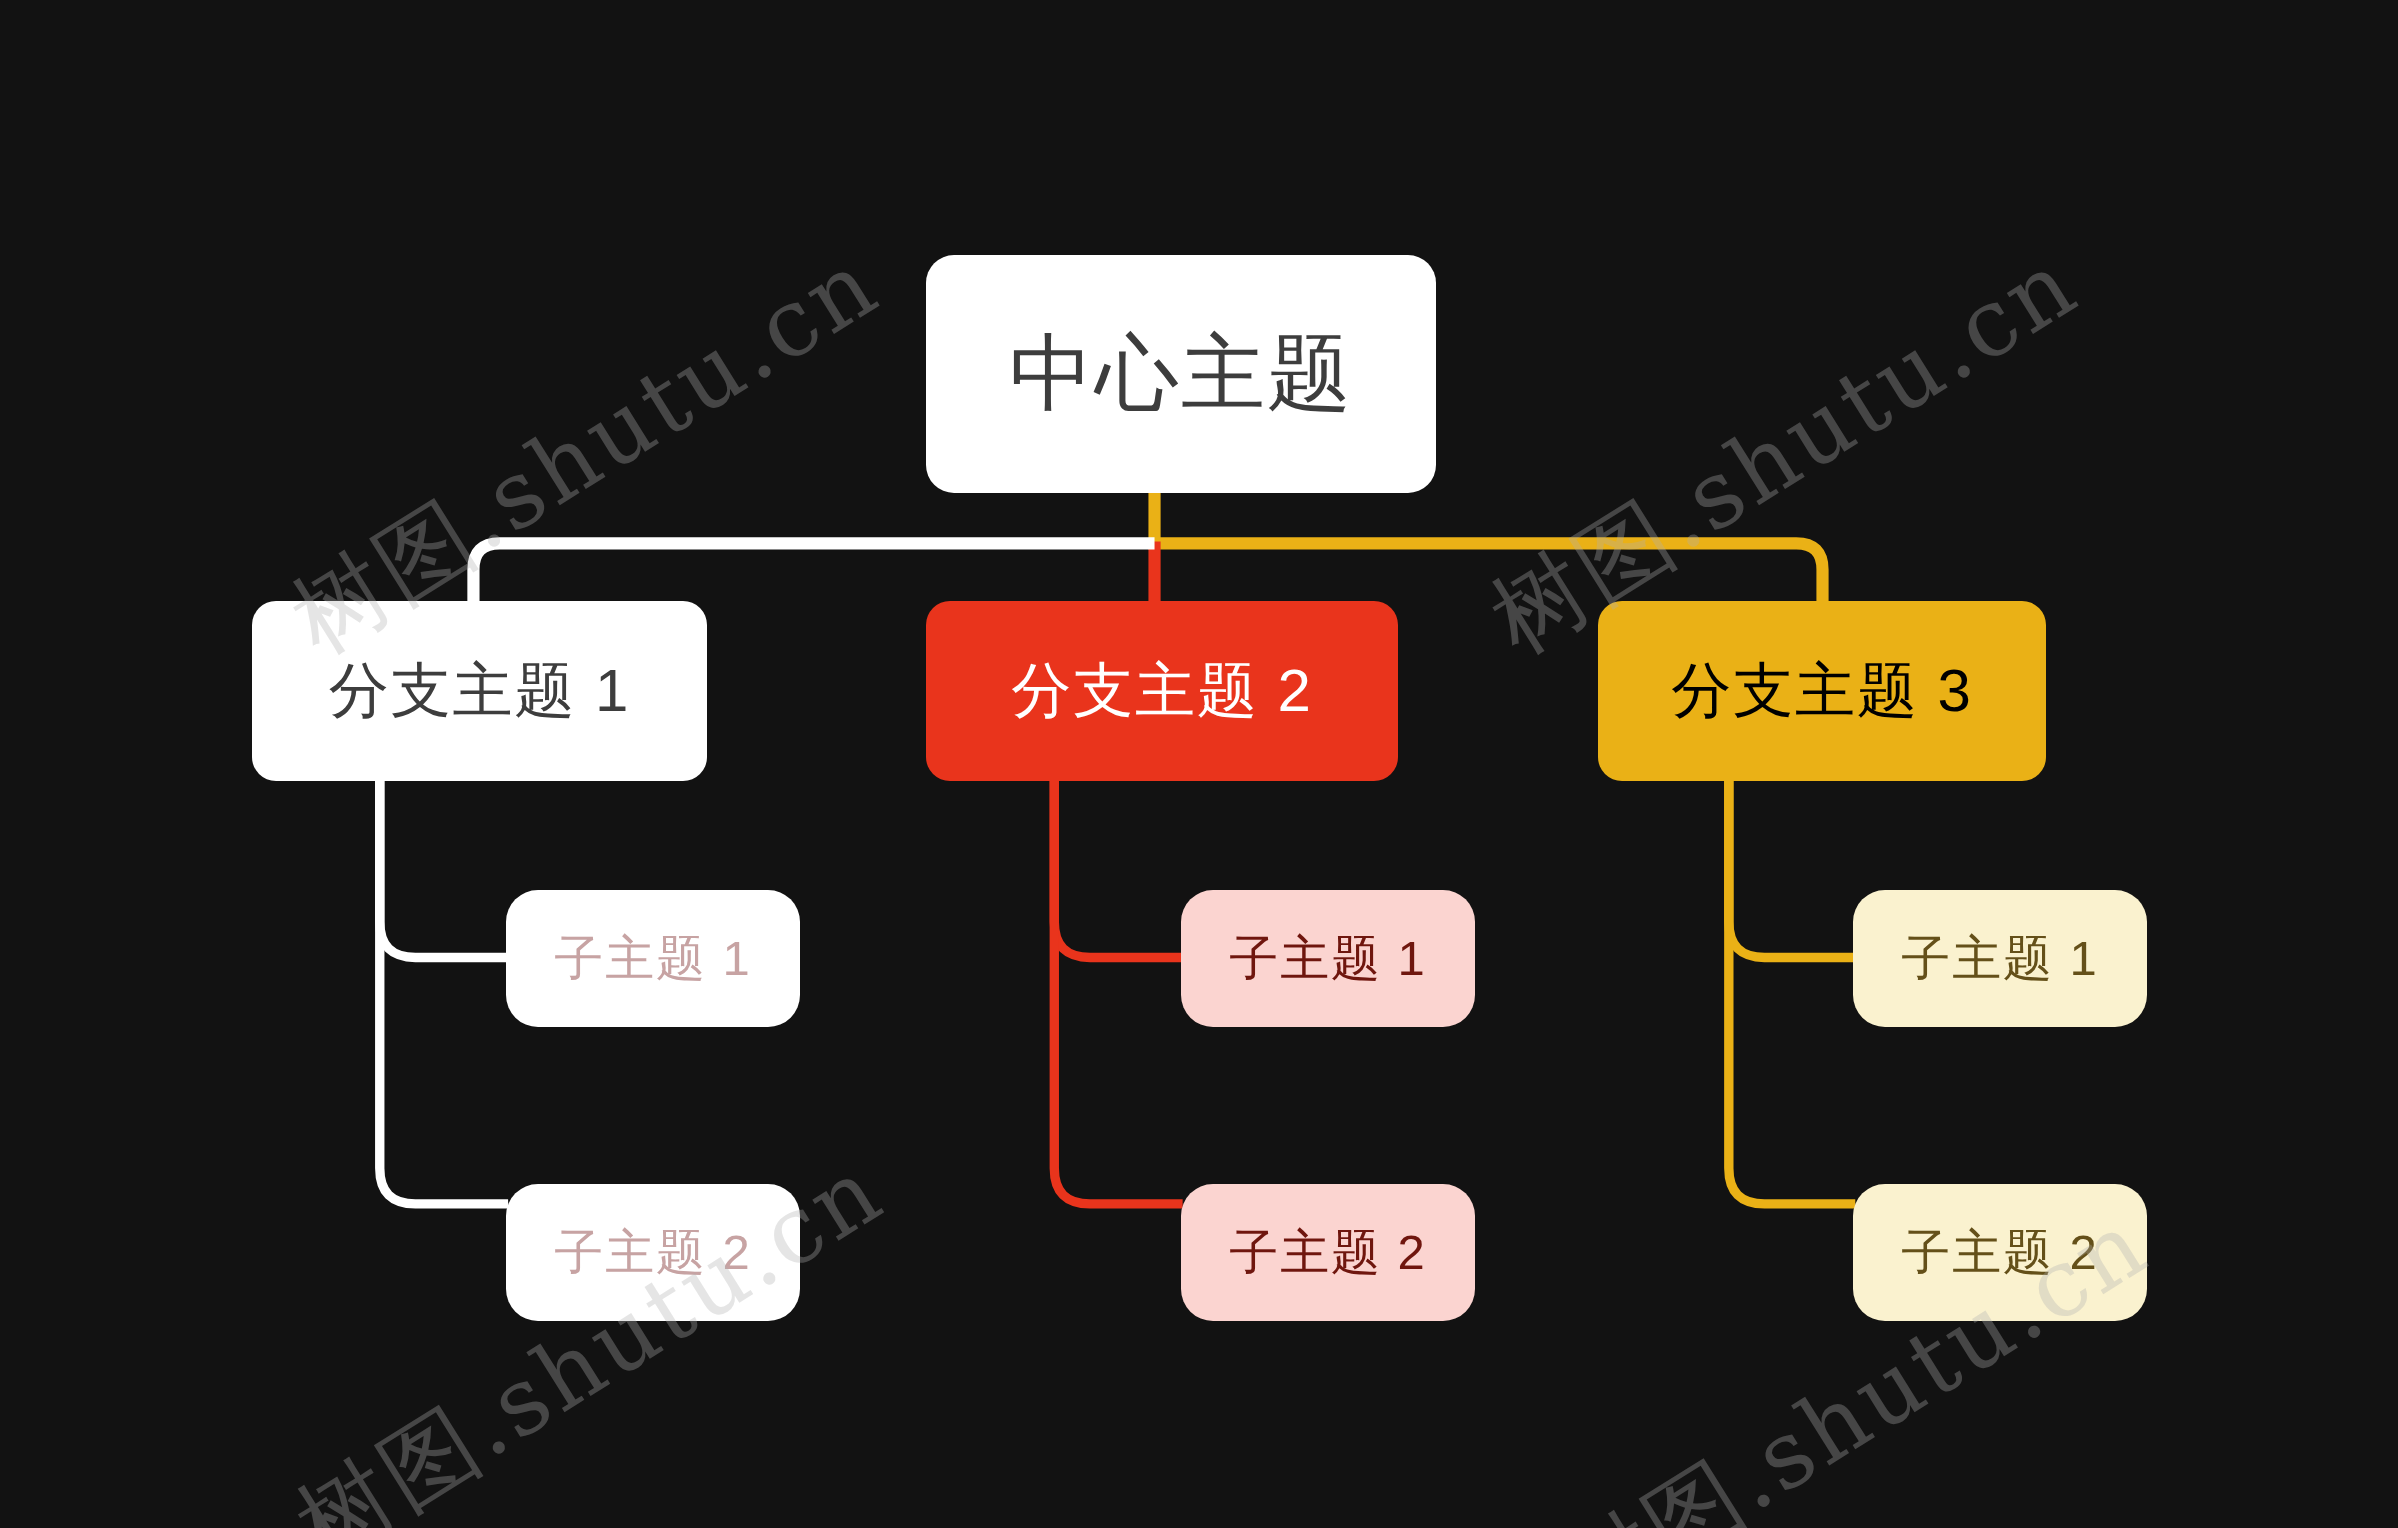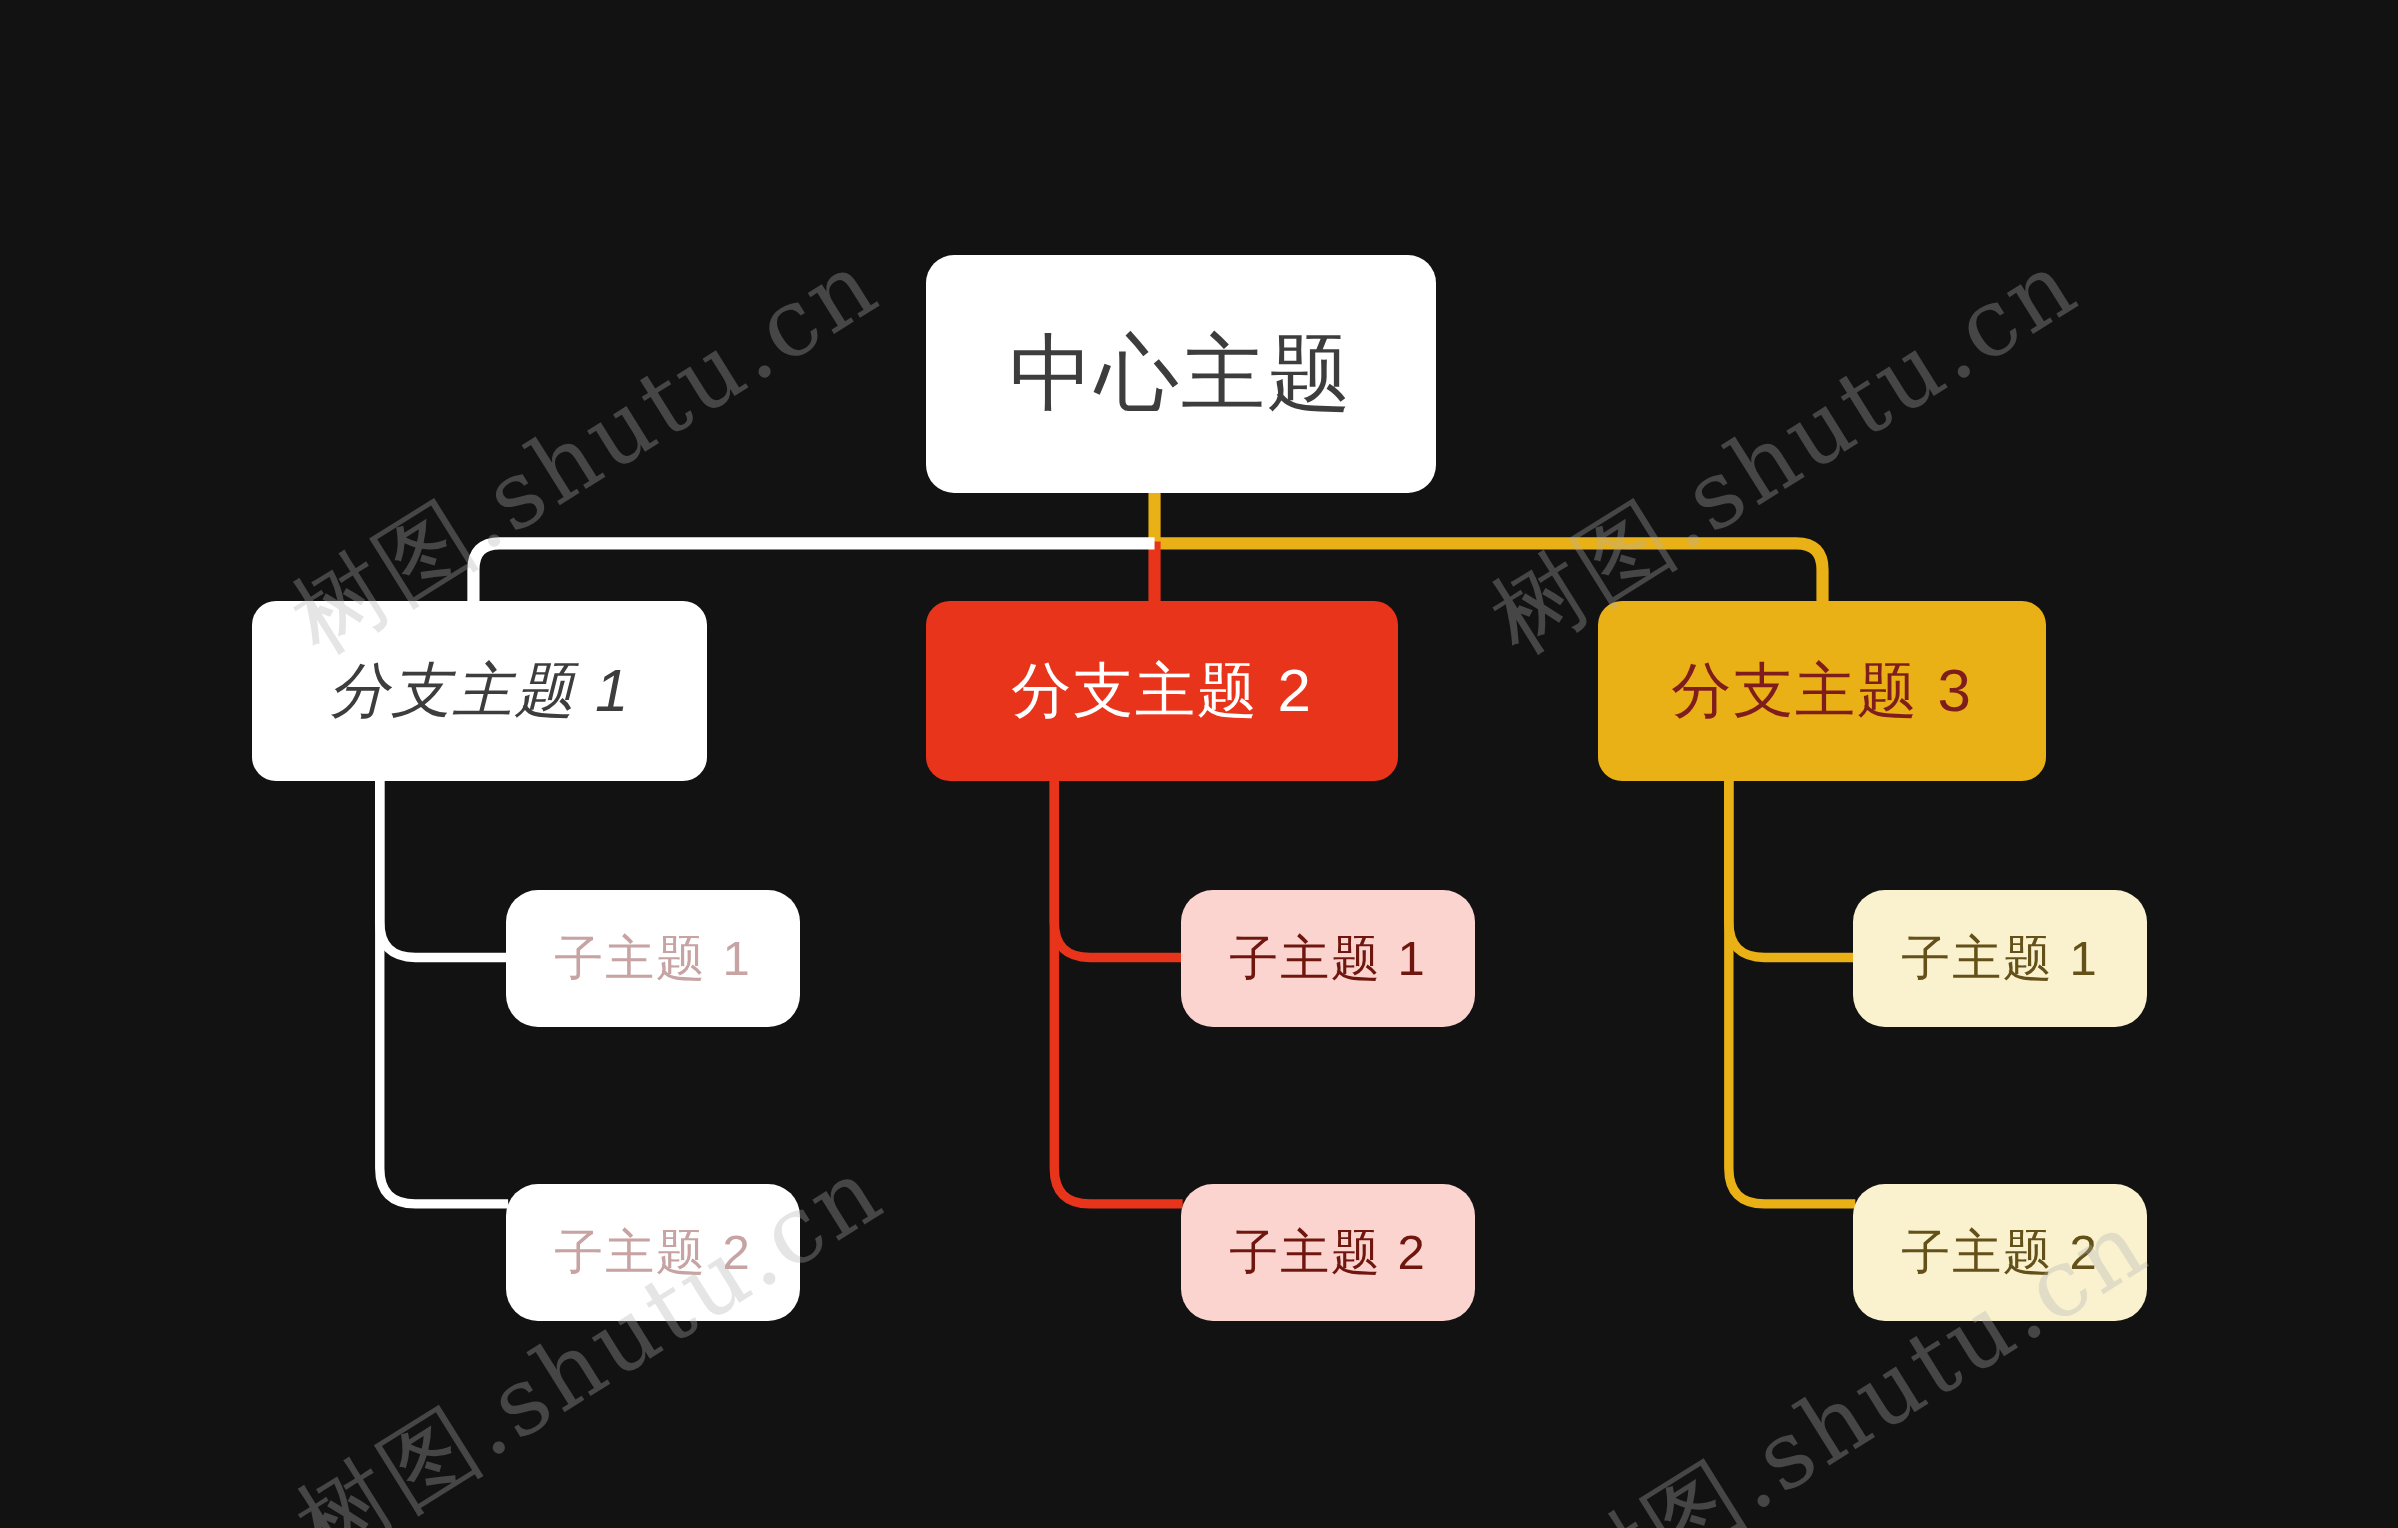--- a/index.html
+++ b/index.html
@@ -19,23 +19,23 @@
     box-sizing:border-box;
     white-space:nowrap;
     letter-spacing:1.9px;
   }
   .node-root{
     left:898px;top:255px;width:510px;height:238px;
     background:#ffffff;border-radius:28px;
     color:#3d3d3d;font-size:84px;margin-left:28px;
   }
   .node-branch{height:180px;border-radius:24px;font-size:60px;top:601px;}
-  .node-branch-1{left:252px;width:455px;background:#ffffff;color:#3d3d3d;font-style:italic;}
+  .node-branch-1{left:252px;width:455px;background:#ffffff;color:#3d3d3d;}
   .node-branch-2{left:926px;width:472px;background:#e9341c;color:#ffffff;}
-  .node-branch-3{left:1598px;width:448px;background:#eab116;color:#7f1d1d;}
+  .node-branch-3{left:1598px;width:448px;background:#eab116;color:#000000;}
   .node-sub{width:294px;height:137px;border-radius:32px;font-size:49px;}
   .row-1{top:890px;}
   .row-2{top:1184px;}
   .col-1{left:506px;background:#ffffff;color:#c7a3a3;}
   .col-2{left:1181px;background:#fbd4d0;color:#6f160e;}
   .col-3{left:1853px;background:#faf2cf;color:#645019;}
   .wm-text{
     font-family:"DejaVu Serif", serif;
     font-size:100px;
     fill:rgba(175,175,175,0.33);

